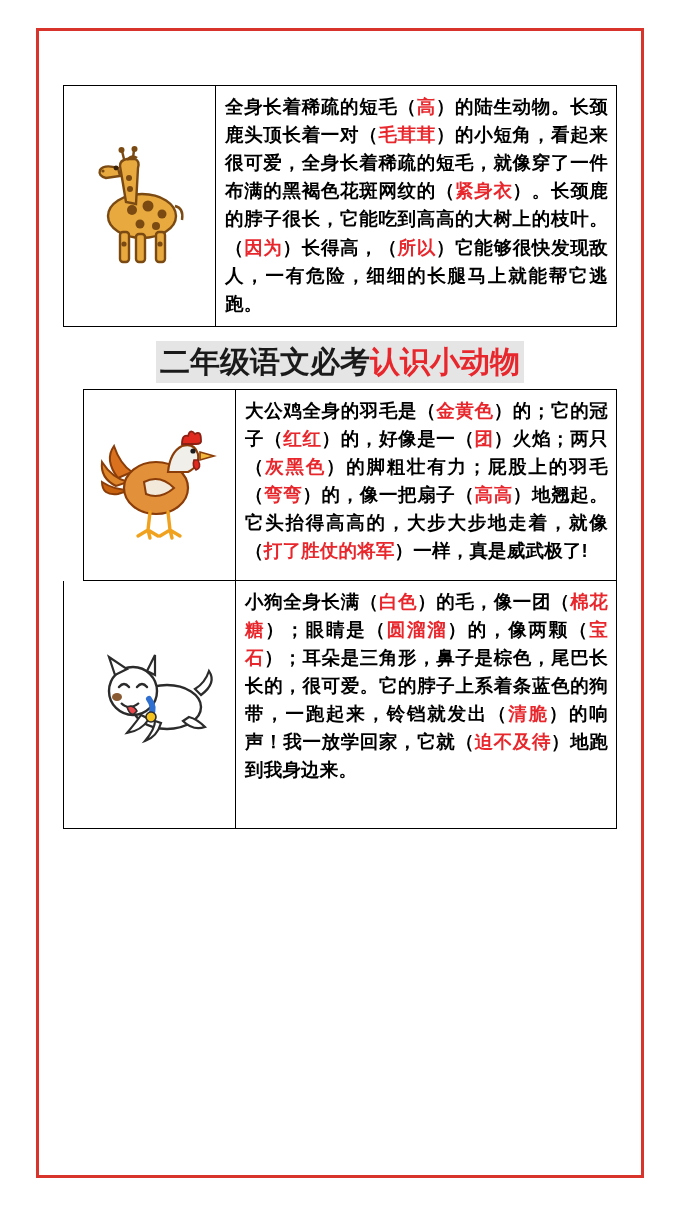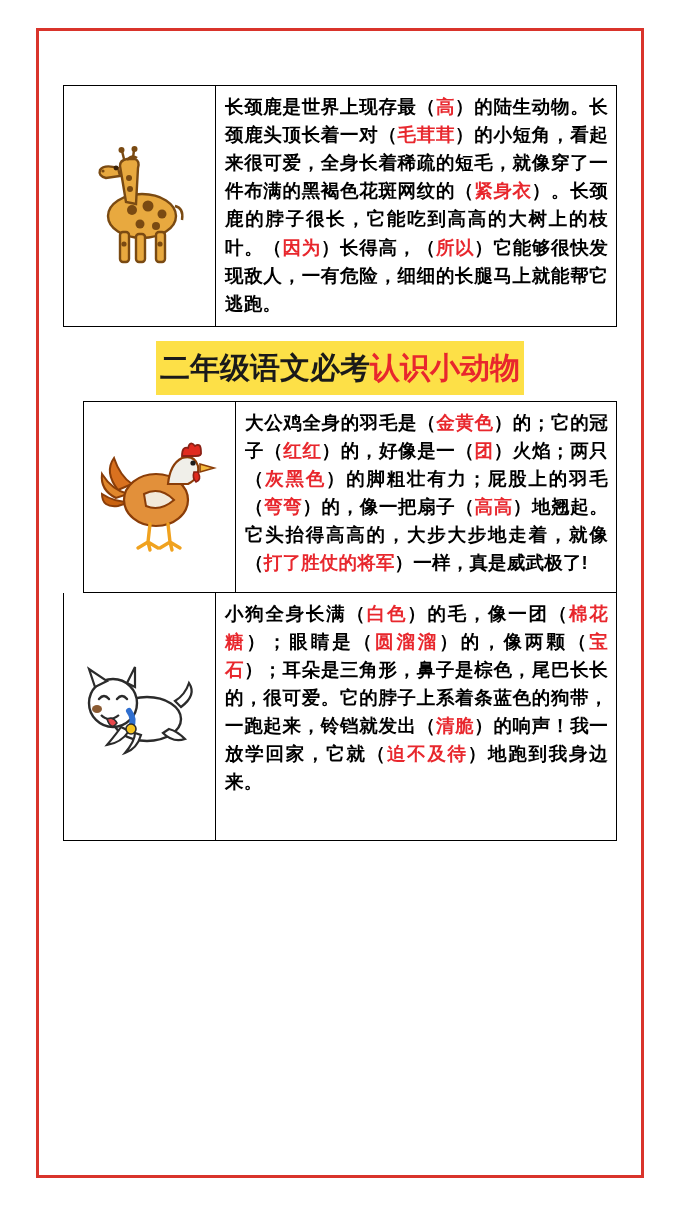--- a/index.html
+++ b/index.html
@@ -32,20 +32,21 @@
 
   
   .card {
     border: 1px solid #000000;
     display: flex;
     box-sizing: border-box;
     background: #ffffff;
   }
   .card + .card {
     border-top: none;
+    padding-left: 20px;
   }
   .card-img {
     width: 152px;
     flex: 0 0 152px;
     border-right: 1px solid #000000;
     display: flex;
     align-items: center;
     justify-content: center;
     box-sizing: border-box;
     padding: 4px;
@@ -69,22 +70,22 @@
   
   .title-wrap {
     text-align: center;
     margin: 14px 0 6px 0;
   }
   .title-main {
     display: inline-block;
     font-size: 30px;
     font-weight: bold;
     line-height: 1.25;
-    background: #fde047;
-    padding: 8px 4px;
+    background: #e5e5e5;
+    padding: 2px 4px;
   }
   .title-main .t-dark {
     color: #1a1a1a;
   }
   .title-main .t-red {
     color: #e8272d;
   }
   .title-sub-wrap {
     text-align: center;
     margin: 10px 0 18px 0;
@@ -142,21 +143,21 @@
         <circle cx="68" cy="62" r="5.5" fill="#7a4a12"></circle>
         <circle cx="82" cy="70" r="4.5" fill="#7a4a12"></circle>
         <circle cx="60" cy="80" r="4.5" fill="#7a4a12"></circle>
         <circle cx="76" cy="82" r="4" fill="#7a4a12"></circle>
         <circle cx="49" cy="34" r="3" fill="#7a4a12"></circle>
         <circle cx="50" cy="45" r="3" fill="#7a4a12"></circle>
         <circle cx="44" cy="100" r="2.6" fill="#7a4a12"></circle>
         <circle cx="80" cy="100" r="2.6" fill="#7a4a12"></circle>
       </svg>
     </div>
-    <div class="card-text"><span>长颈鹿是世界上现存最（</span><span class="blank">高</span><span>）的陆生动物。长颈鹿头顶长着一对（</span><span class="blank">毛茸茸</span><span>）的小短角，看起来很可爱，全身长着稀疏的短毛，就像穿了一件布满的黑褐色花斑网纹的（</span><span class="blank">紧身衣</span><span>）。长颈鹿的脖子很长，它能吃到高高的大树上的枝叶。（</span><span class="blank">因为</span><span>）长得高，（</span><span class="blank">所以</span><span>）它能够很快发现敌人，一有危险，细细的长腿马上就能帮它逃跑。</span></div>
+    <div class="card-text"><span>全身长着稀疏的短毛（</span><span class="blank">高</span><span>）的陆生动物。长颈鹿头顶长着一对（</span><span class="blank">毛茸茸</span><span>）的小短角，看起来很可爱，全身长着稀疏的短毛，就像穿了一件布满的黑褐色花斑网纹的（</span><span class="blank">紧身衣</span><span>）。长颈鹿的脖子很长，它能吃到高高的大树上的枝叶。（</span><span class="blank">因为</span><span>）长得高，（</span><span class="blank">所以</span><span>）它能够很快发现敌人，一有危险，细细的长腿马上就能帮它逃跑。</span></div>
   </div>
 
   <div class="title-wrap">
     <div class="title-main">
       <span class="t-dark">二年级语文必考</span><span class="t-red">认识小动物</span>
     </div>
   </div>
 
   <div class="card" style="min-height:192px;margin-left:20px;">
     <div class="card-img">

